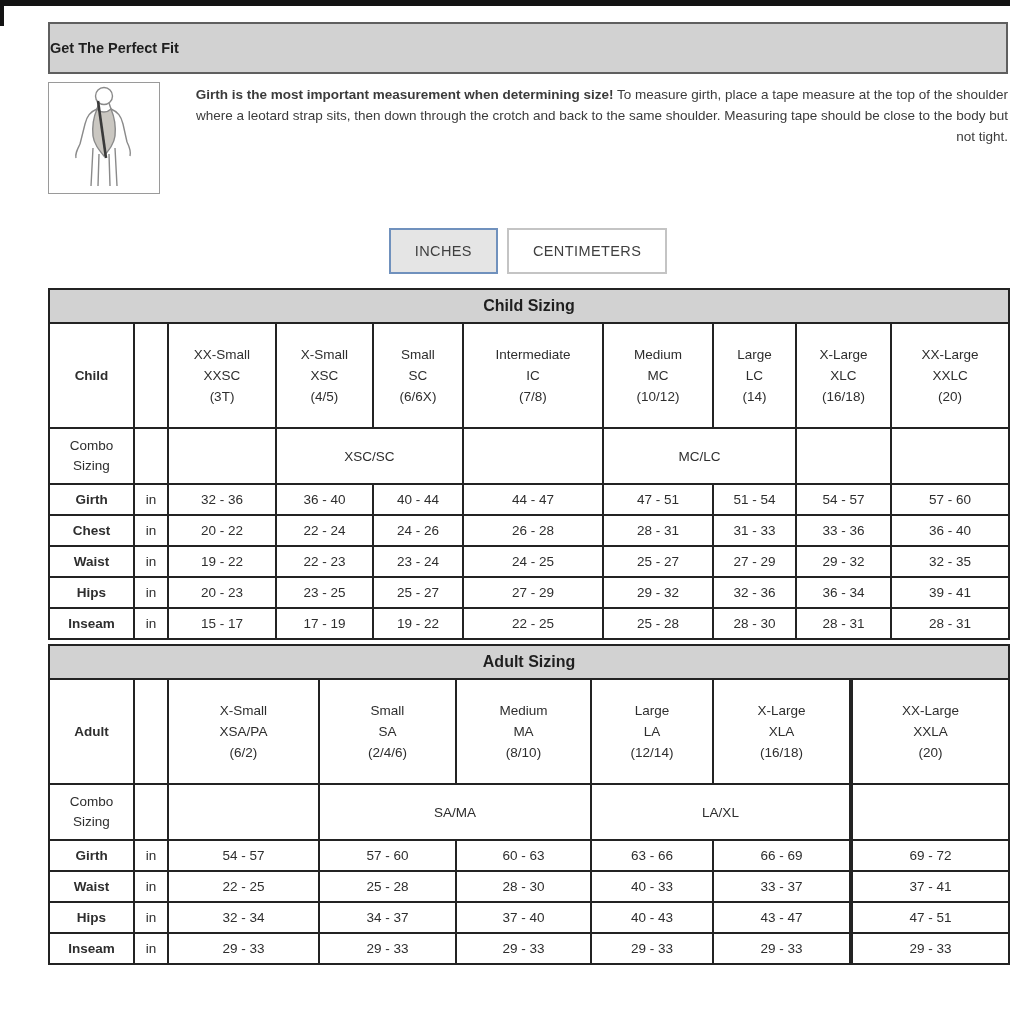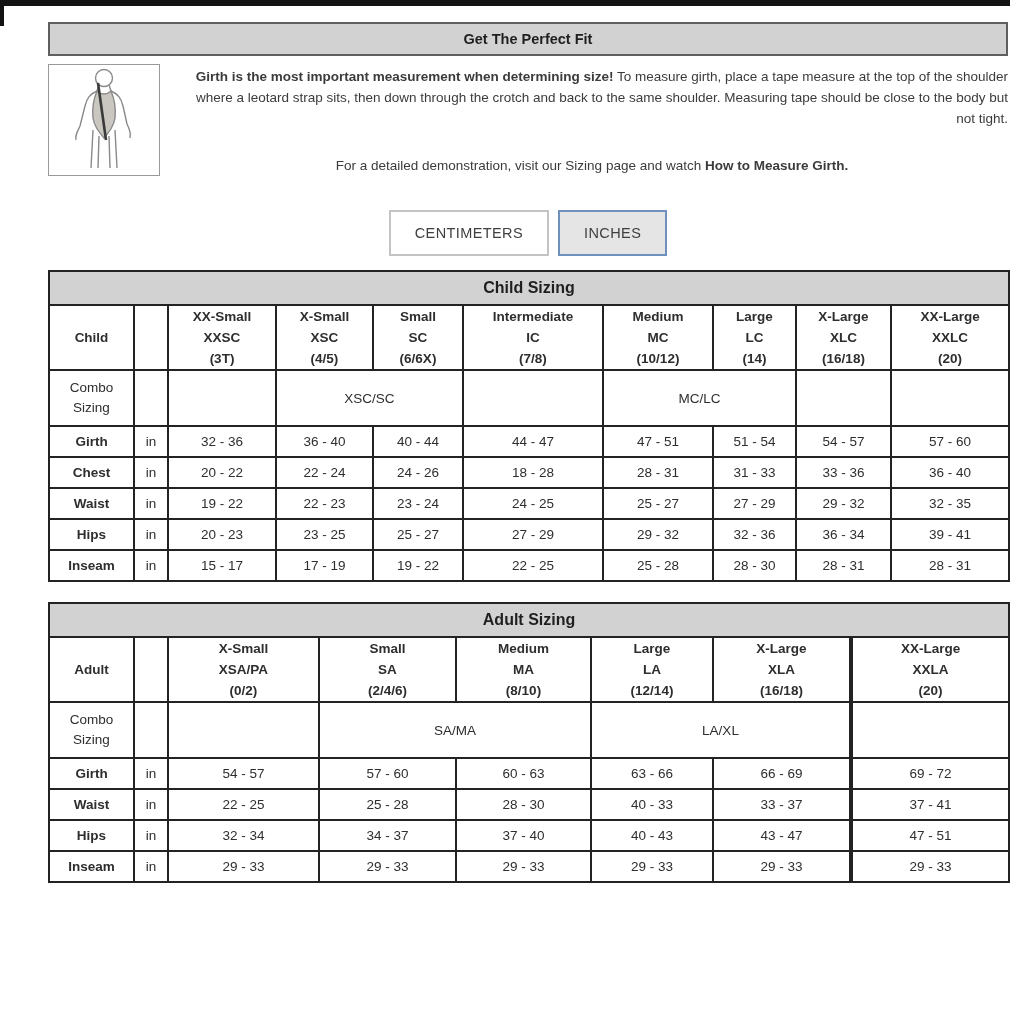--- a/index.html
+++ b/index.html
@@ -12,24 +12,24 @@
     overflow: hidden;
     position: relative;
   }
   .top-strip { position: absolute; top: 0; left: 0; width: 1010px; height: 6px; background: #131313; }
   .left-mark { position: absolute; top: 0; left: 0; width: 4px; height: 26px; background: #131313; }
 
   .content { margin-left: 48px; width: 960px; }
 
   .title-bar {
     margin-top: 22px;
-    height: 34px;
+    height: 52px;
     background: #d2d2d2;
     border: 2px solid #5f5f5f;
-    display: flex; align-items: center; justify-content: center;
+    display: flex; align-items: center; 
     font-weight: bold; font-size: 14.5px; color: #1f1f1f;
   }
 
   .info-row { display: flex; margin-top: 8px; }
   .figure-box {
     width: 112px; height: 112px;
     border: 1px solid #9a9a9a;
     flex: none;
     display: flex; align-items: center; justify-content: center;
     background: #fff;
@@ -55,38 +55,38 @@
   .unit-btn.active { background: #e5e5e5; border: 2px solid #7091bd; }
 
   .guide-note { text-align: center; font-size: 13px; color: #424242; margin-top: 20px; }
 
   table.size-table {
     border-collapse: collapse;
     table-layout: fixed;
     width: 960px;
   }
   #child-table { margin-top: 14px; }
-  #adult-table { margin-top: 20px; }
+  #adult-table { margin-top: 4px; }
   .size-table td {
     border: 2px solid #232323;
     text-align: center;
     vertical-align: middle;
     font-size: 13.5px;
     color: #2e2e2e;
     padding: 7px 2px;
     overflow: hidden;
   }
   .size-table td.tcaption {
     background: #d2d2d2;
     font-weight: bold;
     font-size: 16px;
     color: #1f1f1f;
     padding: 7px;
   }
-  .size-table td.colhead { font-weight: bold; line-height: 21px; padding: 0 2px; }
+  .size-table td.colhead { font-weight: normal; line-height: 21px; padding: 20px 2px; }
   .size-table td.rowlabel { font-weight: bold; }
   .size-table td.combocell, .size-table td.combo-label { height: 56px; }
   .size-table td.combo-label { font-weight: normal; line-height: 20px; }
   .size-table td.thickleft { border-left-width: 4px; }
 </style>
 </head>
 <body>
 
 <div class="top-strip"></div>
 <div class="left-mark"></div>
@@ -106,27 +106,26 @@
           <path d="M43,23 C36,26 33,30 31,38 L26,58 M57,23 C64,26 67,30 69,38 L73,56"></path>
           <path d="M26,58 C23,64 21,68 22,72 M73,56 C76,62 77,66 76,70"></path>
           <path d="M39,62 L37,100 M45,68 L44,100 M61,62 L63,100 M55,68 L56,100"></path>
         </g>
         <path d="M43,23 C47,27 53,27 57,23 C60,30 62,40 61,50 C60,58 55,64 50,70 C45,64 40,58 39,50 C38,40 40,30 43,23 Z" fill="#cac7c1" stroke="#8a8a8a" stroke-width="1.4"></path>
         <line x1="44" y1="15" x2="52" y2="72" stroke="#3a3a3a" stroke-width="2.6"></line>
       </svg>
     </div>
     <div class="info-col">
       <p class="intro-text"><b>Girth is the most important measurement when determining size!</b><span> To measure girth, place a tape measure at the top of the shoulder where a leotard strap sits, then down through the crotch and back to the same shoulder. Measuring tape should be close to the body but not tight.</span></p>
-      <p class="demo-line"><span>For a detailed demonstration, visit our Sizing page and watch </span><b>How to Measure Girth.</b></p>
     </div>
   </div>
 
   <div class="buttons-row">
+    <button class="unit-btn active">INCHES</button>
     <button class="unit-btn">CENTIMETERS</button>
-    <button class="unit-btn active">INCHES</button>
   </div>
 
 
   <table class="size-table" id="child-table">
       <colgroup>
         <col style="width: 85px;">
         <col style="width: 34px;">
         <col style="width: 108px;">
         <col style="width: 97px;">
         <col style="width: 90px;">
@@ -208,21 +207,21 @@
           <td class="datacell">51 - 54</td>
           <td class="datacell">54 - 57</td>
           <td class="datacell">57 - 60</td>
         </tr>
         <tr>
           <td class="rowlabel">Chest</td>
           <td class="unitcell">in</td>
           <td class="datacell">20 - 22</td>
           <td class="datacell">22 - 24</td>
           <td class="datacell">24 - 26</td>
-          <td class="datacell">18 - 28</td>
+          <td class="datacell">26 - 28</td>
           <td class="datacell">28 - 31</td>
           <td class="datacell">31 - 33</td>
           <td class="datacell">33 - 36</td>
           <td class="datacell">36 - 40</td>
         </tr>
         <tr>
           <td class="rowlabel">Waist</td>
           <td class="unitcell">in</td>
           <td class="datacell">19 - 22</td>
           <td class="datacell">22 - 23</td>
@@ -274,21 +273,21 @@
       <tbody>
         <tr>
           <td class="tcaption" colspan="8">Adult Sizing</td>
         </tr>
         <tr>
           <td class="rowlabel">Adult</td>
           <td class="unitcell"></td>
           <td class="colhead">
             <div>X-Small</div>
             <div>XSA/PA</div>
-            <div>(0/2)</div>
+            <div>(6/2)</div>
           </td>
           <td class="colhead">
             <div>Small</div>
             <div>SA</div>
             <div>(2/4/6)</div>
           </td>
           <td class="colhead">
             <div>Medium</div>
             <div>MA</div>
             <div>(8/10)</div>

